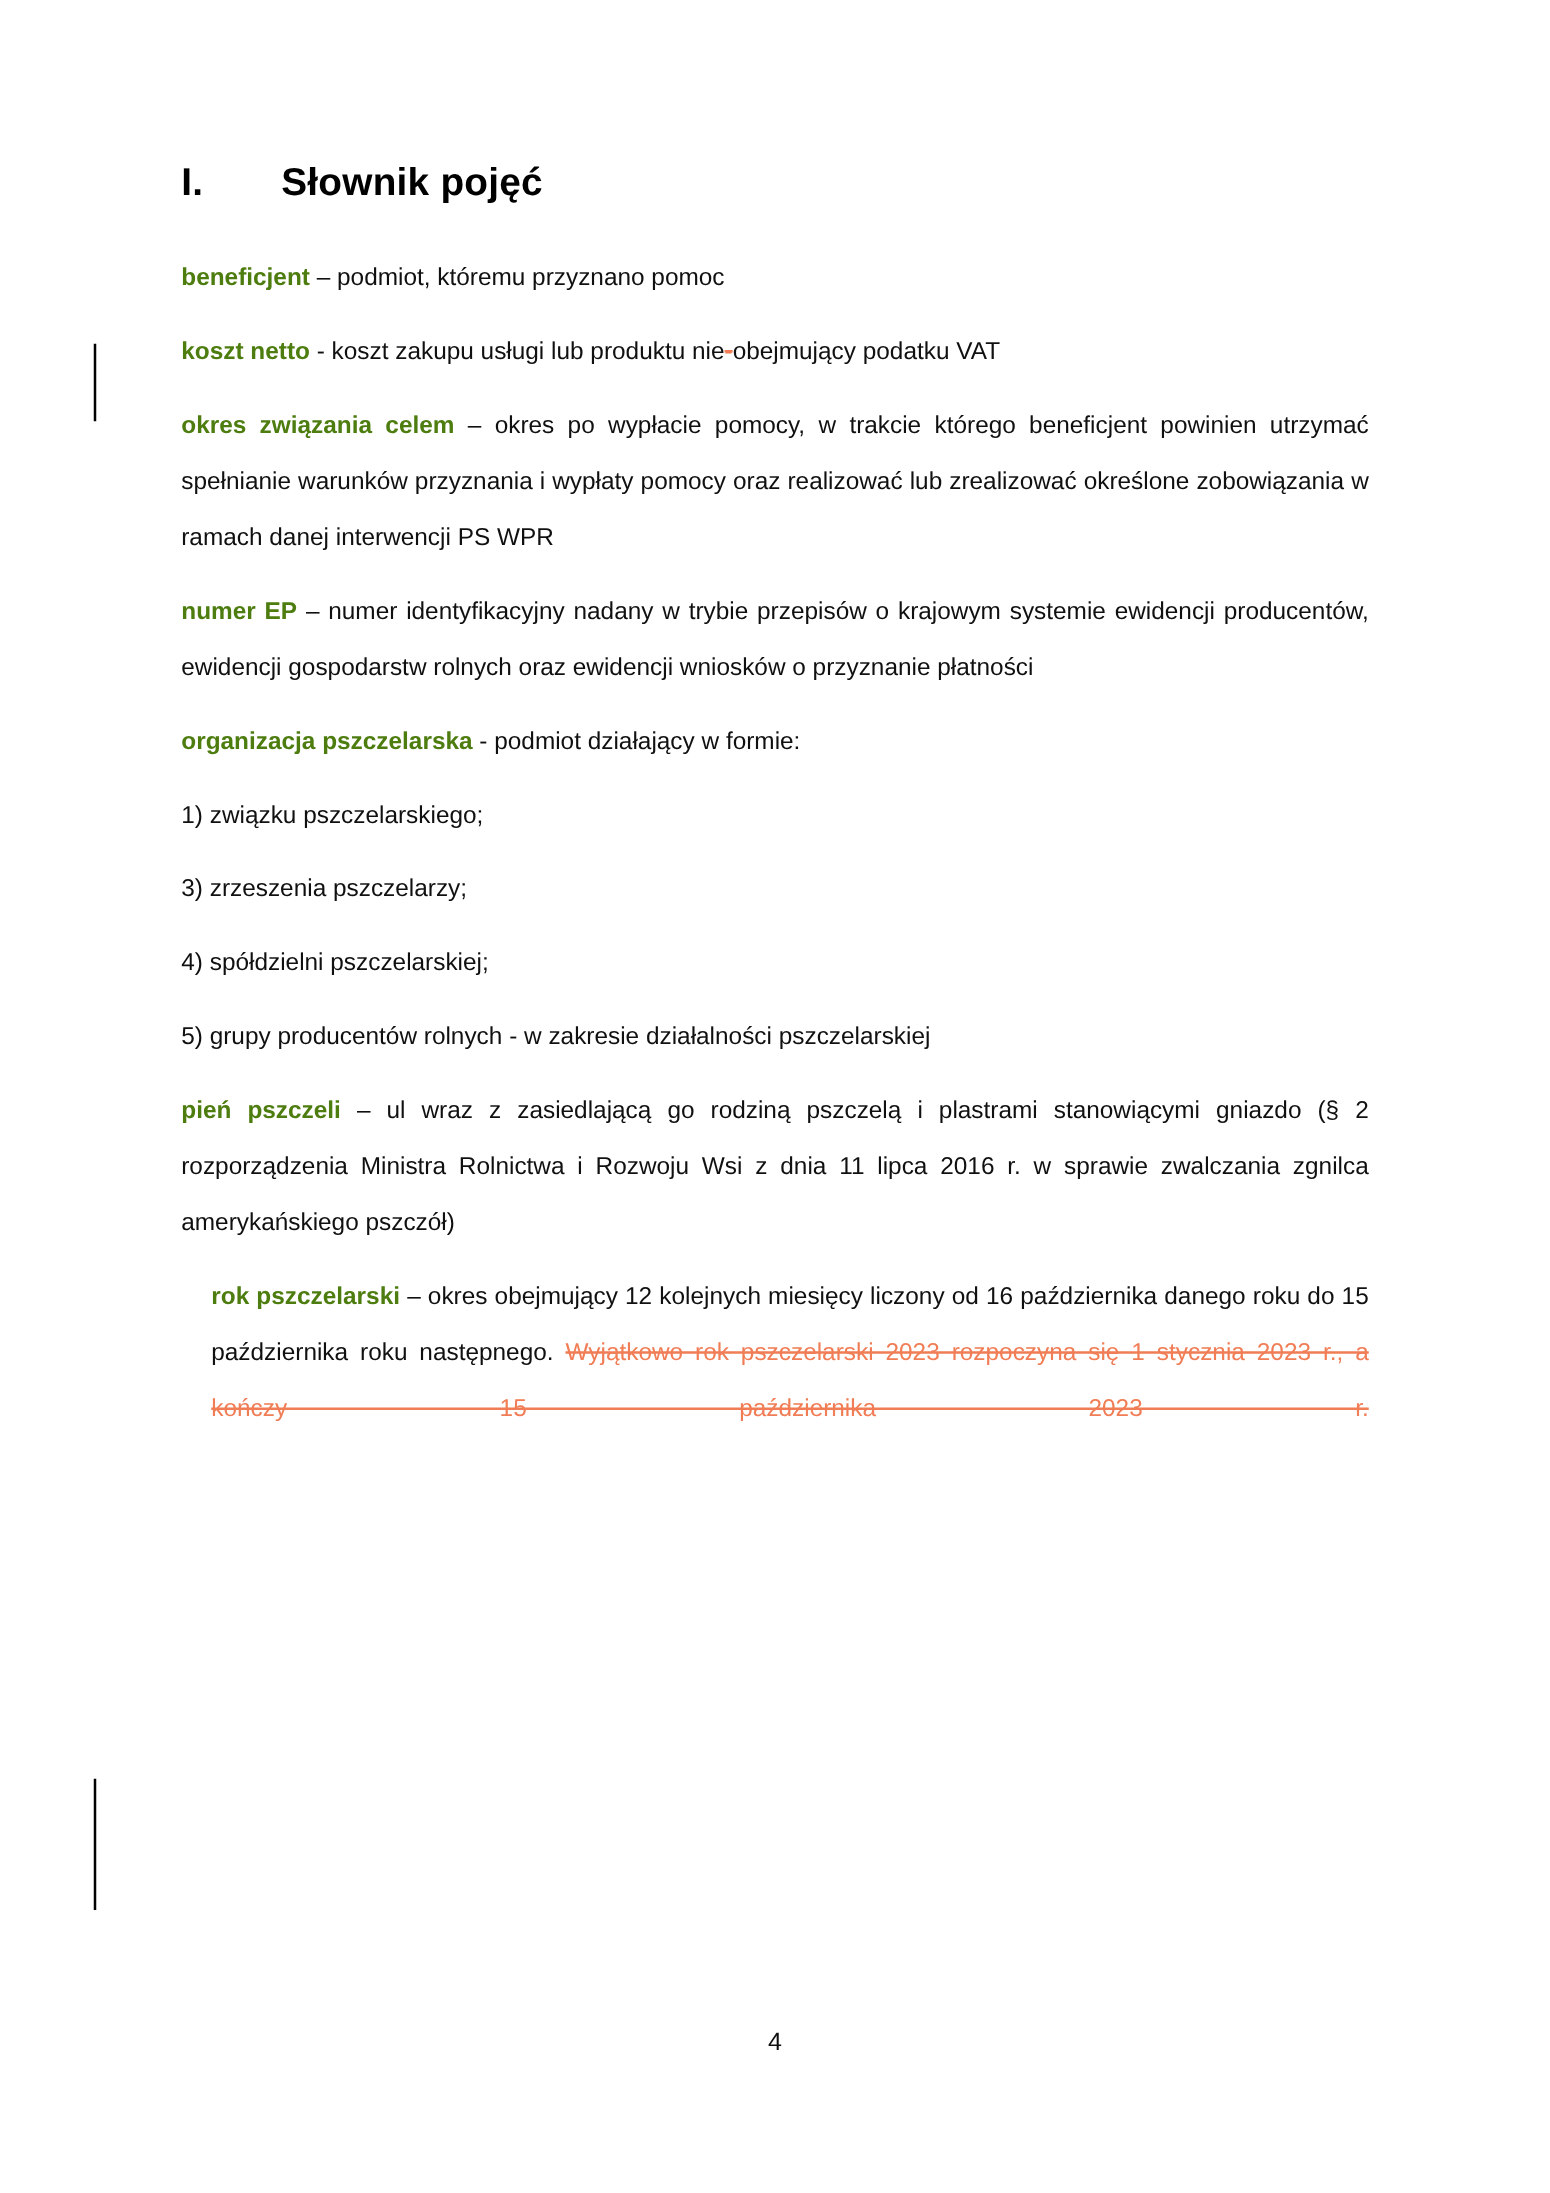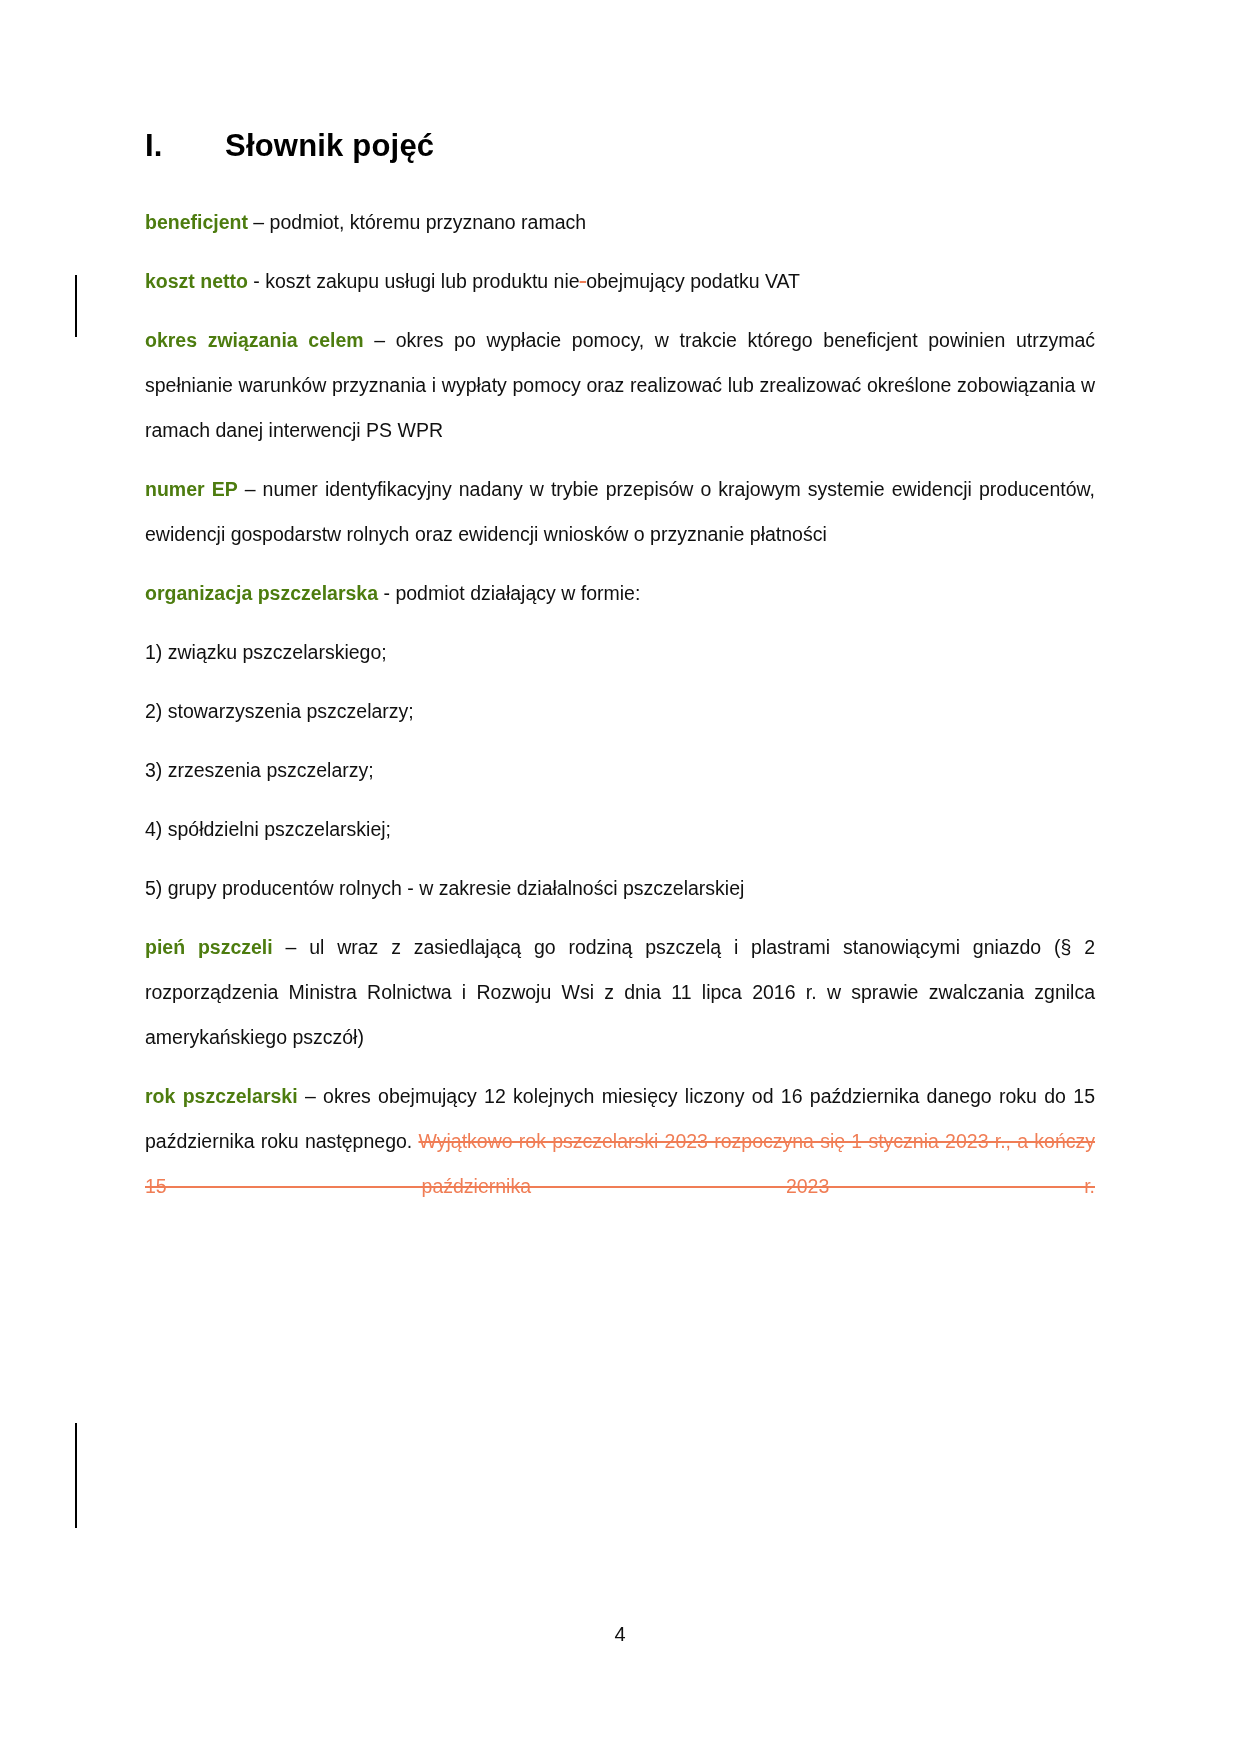--- a/index.html
+++ b/index.html
@@ -32,21 +32,21 @@
   }
   p.para {
     font-size: 19.5px;
     line-height: 45px;
     text-align: justify;
     margin: 0 0 14px 0;
     color: #101010;
   }
   p.para b { font-weight: bold; color: #4d7c0f; }
   p.list-item { }
-  p.justify-last { text-align-last: justify; }
+  p.justify-last { text-align-last: justify; margin-left: 24px; }
   .del {
     color: #F07D55;
     text-decoration: line-through;
     text-decoration-thickness: 2px;
   }
   .change-bar {
     position: absolute;
     left: 75px;
     width: 2px;
     background: #000000;
@@ -69,32 +69,31 @@
 
 <div class="page">
 
   <div class="change-bar bar-koszt"></div>
   <div class="change-bar bar-rok"></div>
 
   <div class="content">
 
     <h1 class="title"><span class="num">I.</span><span>Słownik pojęć</span></h1>
 
-    <p class="para"><b>beneficjent</b><span> – podmiot, któremu przyznano ramach</span></p>
+    <p class="para"><b>beneficjent</b><span> – podmiot, któremu przyznano pomoc</span></p>
 
     <p class="para"><b>koszt netto</b><span> - koszt zakupu usługi lub produktu nie</span><span class="del">-</span><span>obejmujący podatku VAT</span></p>
 
     <p class="para"><b>okres związania celem</b><span> – okres po wypłacie pomocy, w trakcie którego beneficjent powinien utrzymać spełnianie warunków przyznania i wypłaty pomocy oraz realizować lub zrealizować określone zobowiązania w ramach danej interwencji PS WPR</span></p>
 
     <p class="para"><b>numer EP</b><span> – numer identyfikacyjny nadany w trybie przepisów o krajowym systemie ewidencji producentów, ewidencji gospodarstw rolnych oraz ewidencji wniosków o przyznanie płatności</span></p>
 
     <p class="para"><b>organizacja pszczelarska</b><span> - podmiot działający w formie:</span></p>
 
     <p class="para list-item">1) związku pszczelarskiego;</p>
-    <p class="para list-item">2) stowarzyszenia pszczelarzy;</p>
     <p class="para list-item">3) zrzeszenia pszczelarzy;</p>
     <p class="para list-item">4) spółdzielni pszczelarskiej;</p>
     <p class="para list-item">5) grupy producentów rolnych - w zakresie działalności pszczelarskiej</p>
 
     <p class="para"><b>pień pszczeli</b><span> – ul wraz z zasiedlającą go rodziną pszczelą i plastrami stanowiącymi gniazdo (§ 2 rozporządzenia Ministra Rolnictwa i Rozwoju Wsi z dnia 11 lipca 2016 r. w sprawie zwalczania zgnilca amerykańskiego pszczół)</span></p>
 
 
 
     <p class="para justify-last"><b>rok pszczelarski</b><span> – okres obejmujący 12 kolejnych miesięcy liczony od 16 października danego roku do 15 października roku następnego. </span><span class="del">Wyjątkowo rok pszczelarski 2023 rozpoczyna się 1 stycznia 2023 r., a kończy 15 października 2023 r.</span></p>
 

